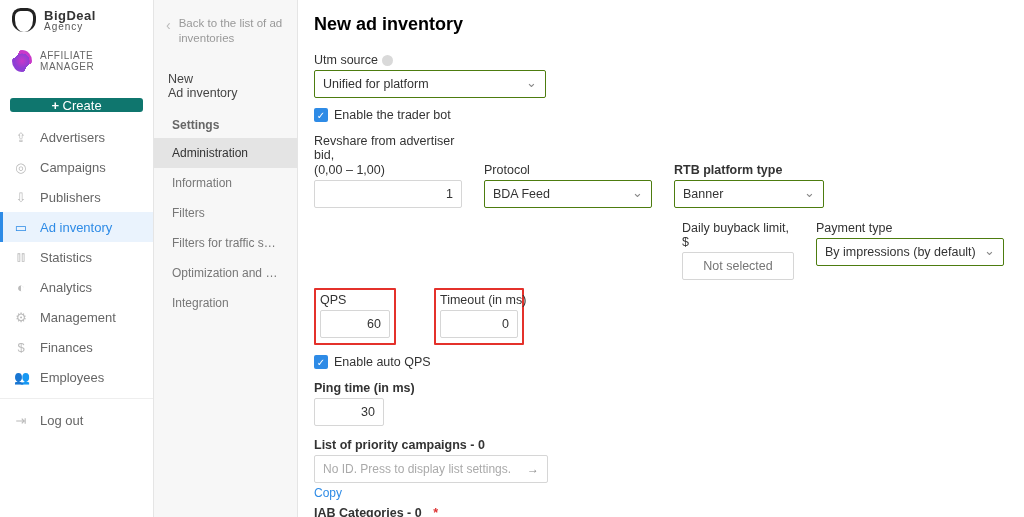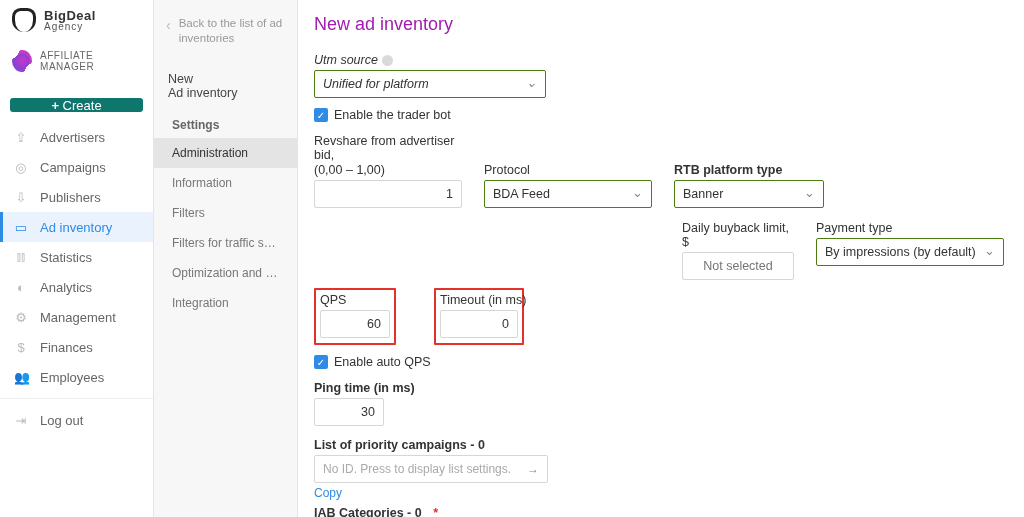--- a/index.html
+++ b/index.html
@@ -122,21 +122,21 @@
     font-weight: 500;
   }
 
   
   .main {
     position: absolute;
     left: 298px; top: 0; right: 0; bottom: 0;
     overflow: hidden;
     padding: 14px 0 0 16px;
   }
-  .page-title { font-size: 18px; color: #a21caf; font-weight: 400; margin-bottom: 18px; }
+  .page-title { font-size: 18px; color: #000000; font-weight: 700; margin-bottom: 18px; }
 
   .form-area { padding-right: 20px; }
   .lbl {
     font-size: 12.5px;
     color: #333;
     display: flex; align-items: center; gap: 4px;
     margin-bottom: 3px;
   }
   .lbl .info {
     display: inline-block; width: 11px; height: 11px;
@@ -284,21 +284,21 @@
   <div class="sub-item">Filters for traffic sour…</div>
   <div class="sub-item">Optimization and rules</div>
   <div class="sub-item">Integration</div>
 </aside>
 
 <main class="main">
   <h1 class="page-title">New ad inventory</h1>
 
   <div class="form-area">
 
-    <div class="col" style="width:232px; margin-bottom:2px;font-style:italic;">
+    <div class="col" style="width:232px; margin-bottom:2px;">
       <div class="lbl">
         <span>Utm source</span>
         <span class="info"></span>
       </div>
       <div class="select">
         <span>Unified for platform</span>
       </div>
     </div>
 
     <div class="cb-row">

